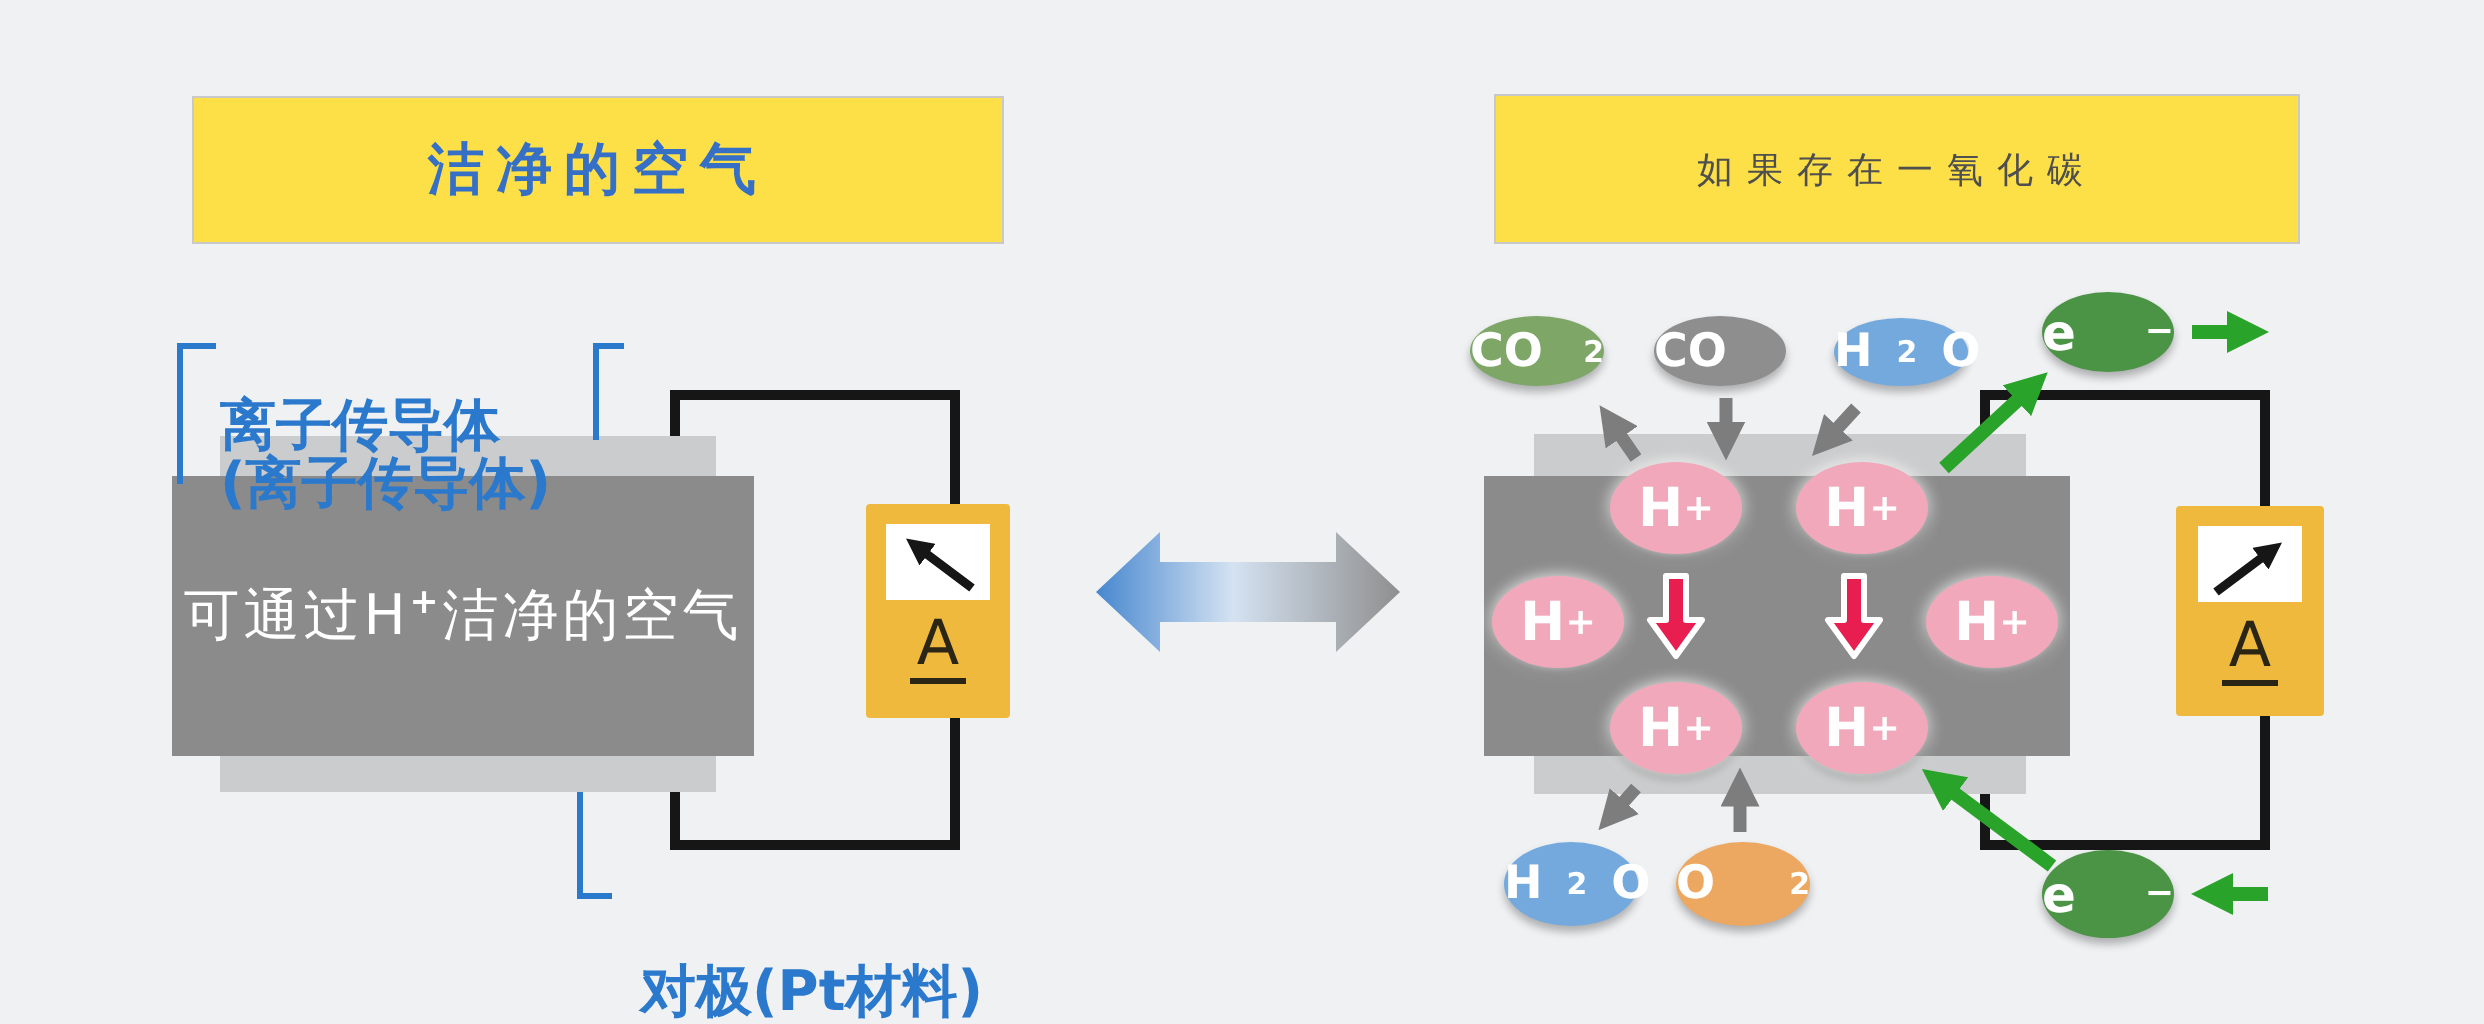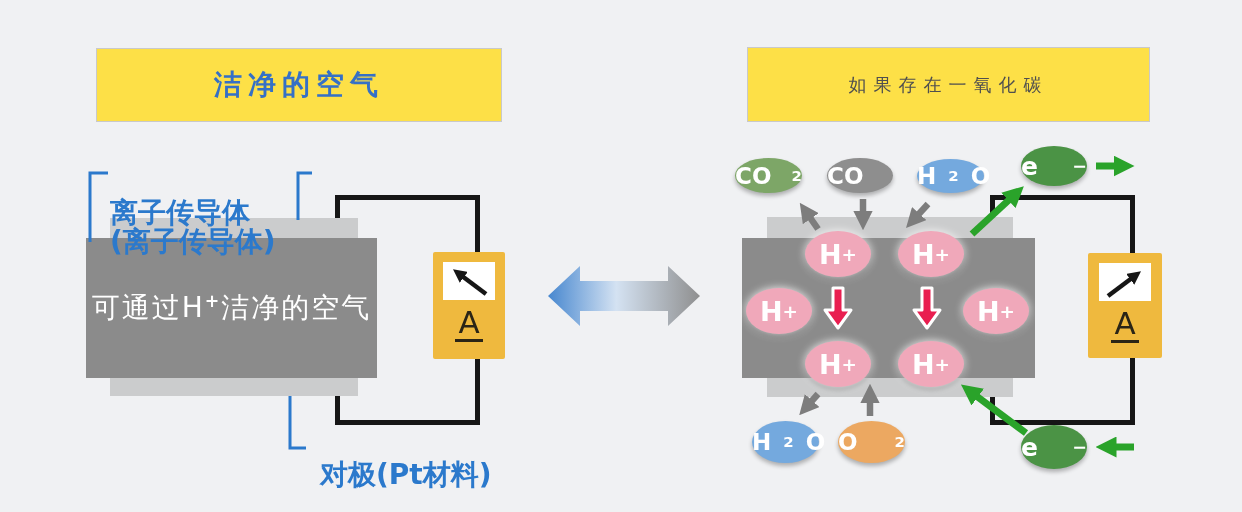--- a/index.html
+++ b/index.html
@@ -11,21 +11,21 @@
        display:flex;align-items:center;justify-content:center;z-index:2;}
   .hdr-left{left:96px;top:48px;width:404px;height:72px;}
   .hdr-right{left:747px;top:47px;width:401px;height:73px;}
   .hdr-left .t{color:var(--title-blue);font-size:28px;font-weight:600;letter-spacing:6px;}
   .hdr-right .t{color:var(--title-gray);font-size:18px;font-weight:400;letter-spacing:7px;}
 
   
   .lbl{position:absolute;color:var(--label-blue);font-size:28px;font-weight:700;z-index:5;line-height:29px;white-space:nowrap;margin-top:48px;}
   .lbl-ion{left:110px;top:150px;}
   .lbl-det{left:316px;top:151px;}
-  .lbl-cnt{left:320px;top:412px;}
+  .lbl-cnt{left:320px;top:433px;}
 
   
   .wire{position:absolute;border:5px solid var(--wire-black);z-index:1;}
   .wire-left{left:335px;top:195px;width:135px;height:220px;}
   .wire-right{left:990px;top:195px;width:135px;height:220px;}
 
   
   .electrode{position:absolute;background:var(--electrode-gray);z-index:2;}
   .el-lt{left:110px;top:218px;width:248px;height:26px;}
   .el-lb{left:110px;top:370px;width:248px;height:26px;}

